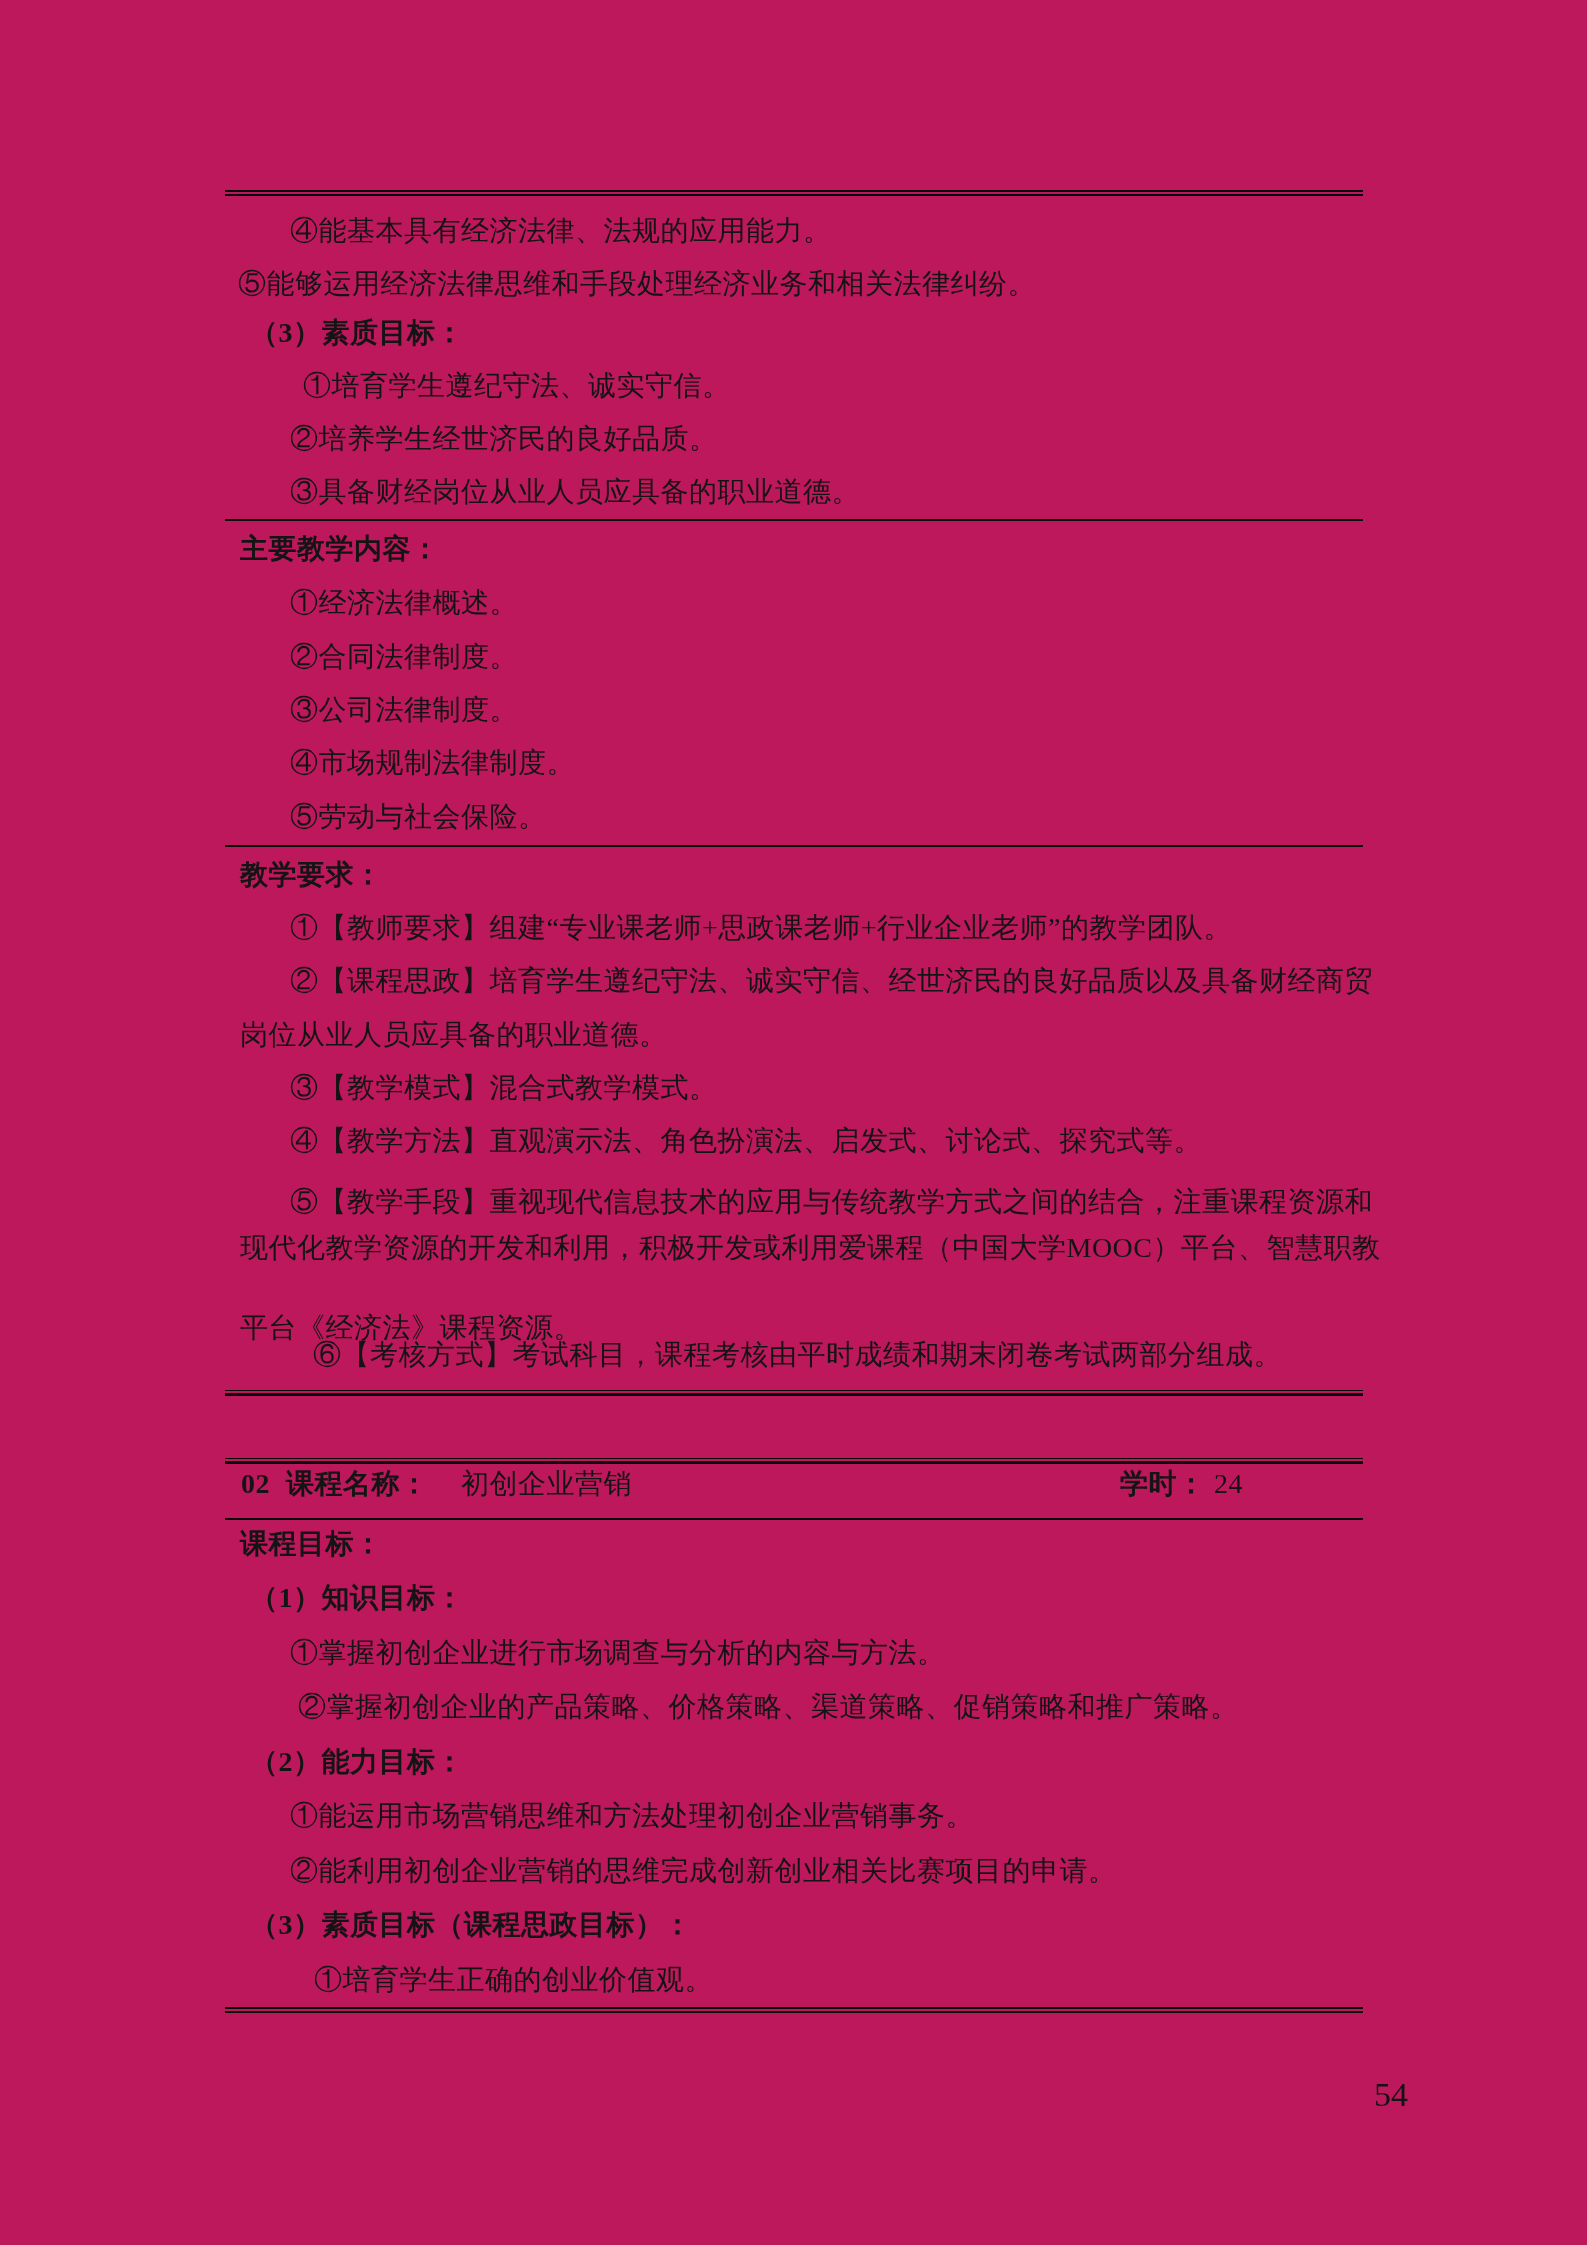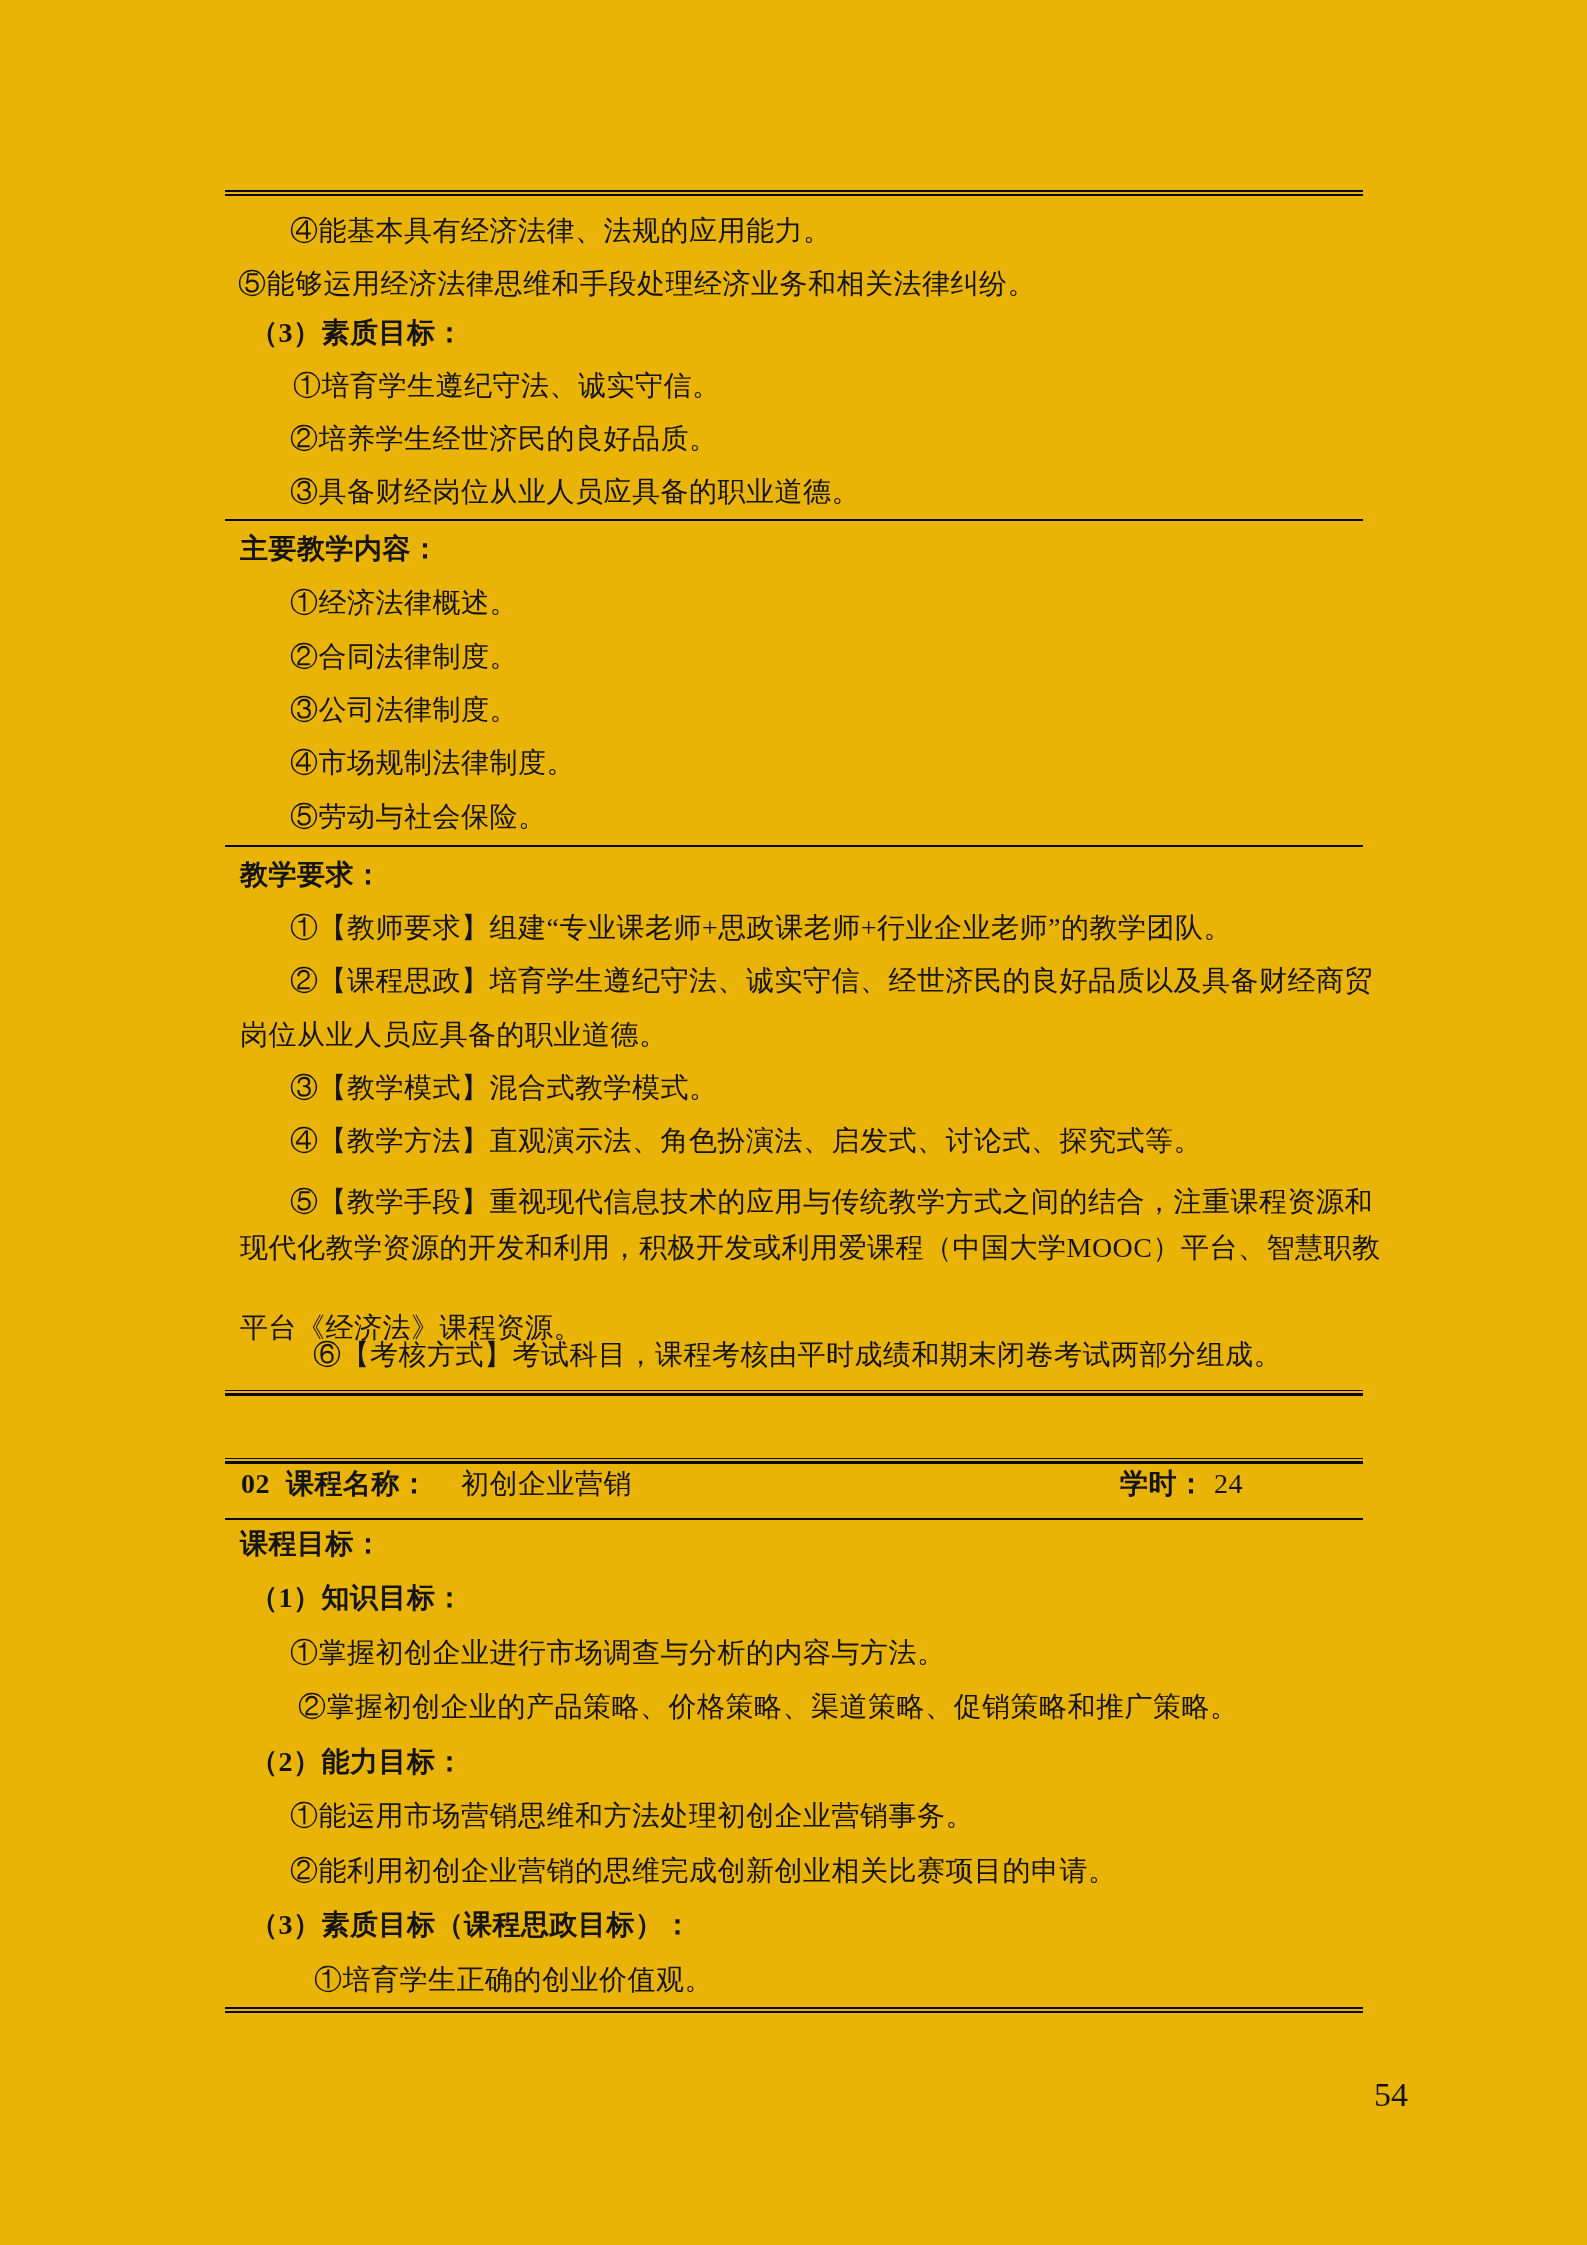--- a/index.html
+++ b/index.html
@@ -1,19 +1,19 @@
 <!DOCTYPE html>
 <html><head>
 <meta charset="utf-8">
 <style>
   html,body{margin:0;padding:0;background:#ffffff;}
   .page{
     position:relative;
     width:1587px;height:2245px;
-    background:#eab308;
+    background:#be185d;
     font-family:"Liberation Serif","DejaVu Serif",serif;
     color:#141414;
     overflow:hidden;
   }
   .rule{
     position:absolute;left:225px;width:1138px;height:2px;
     background:#0a0a0a;
   }
   .rule-double{
     position:absolute;left:225px;width:1138px;height:6px;
@@ -43,21 +43,21 @@
   <div class="rule" style="top:519px;"></div>
   <div class="rule" style="top:845px;"></div>
   <div class="rule-double" style="top:1390px;"></div>
   <div class="rule-double" style="top:1458px;"></div>
   <div class="rule" style="top:1518px;"></div>
   <div class="rule-double" style="top:2007px;"></div>
 
   <div class="t" style="left:290px;top:216px;">④能基本具有经济法律、法规的应用能力。</div>
   <div class="t" style="left:238px;top:269px;">⑤能够运用经济法律思维和手段处理经济业务和相关法律纠纷。</div>
   <div class="t b" style="left:250px;top:318px;">（3）素质目标：</div>
-  <div class="t" style="left:293px;top:371px;">①培育学生遵纪守法、诚实守信。</div>
+  <div class="t" style="left:303px;top:371px;">①培育学生遵纪守法、诚实守信。</div>
   <div class="t" style="left:290px;top:424px;">②培养学生经世济民的良好品质。</div>
   <div class="t" style="left:290px;top:477px;">③具备财经岗位从业人员应具备的职业道德。</div>
 
   <div class="t b" style="left:240px;top:534px;">主要教学内容：</div>
   <div class="t" style="left:290px;top:588px;">①经济法律概述。</div>
   <div class="t" style="left:290px;top:642px;">②合同法律制度。</div>
   <div class="t" style="left:290px;top:695px;">③公司法律制度。</div>
   <div class="t" style="left:290px;top:748px;">④市场规制法律制度。</div>
   <div class="t" style="left:290px;top:802px;">⑤劳动与社会保险。</div>
 

